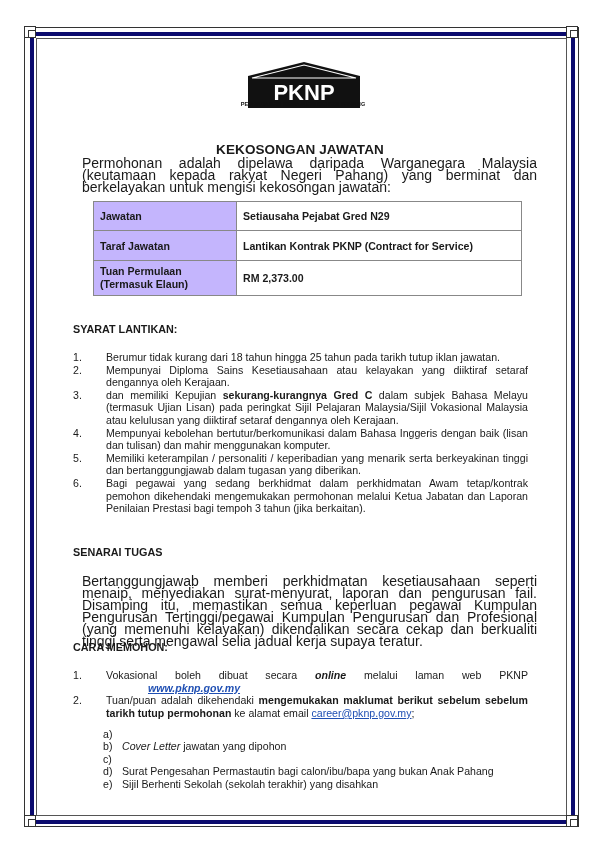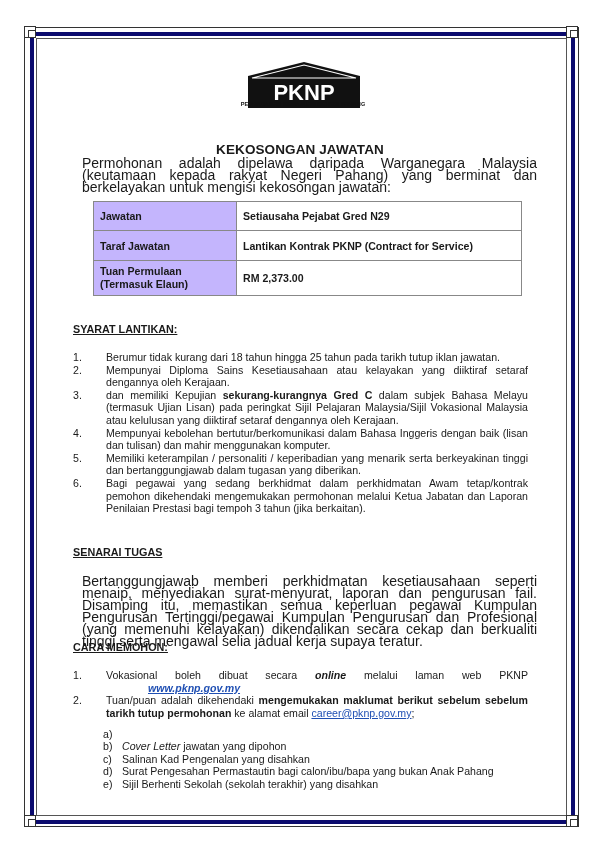--- a/index.html
+++ b/index.html
@@ -37,21 +37,21 @@
   .intro { top:157px; }
 
   table.info { position:absolute; left:93px; top:201px; width:429px; border-collapse:collapse;
     font-size:10.6px; font-weight:bold; }
   table.info td { border:1px solid #888; padding:0 6px; vertical-align:middle; }
   table.info td.k { background:#c4b5fd; width:130px; }
   table.info tr.r1 td { height:28px; }
   table.info tr.r2 td { height:29px; }
   table.info tr.r3 td { height:34px; line-height:13px; }
 
-  .heading { position:absolute; left:73px; font-weight:bold; font-size:10.8px; text-decoration:underline; }
+  .heading { position:absolute; left:73px; font-weight:bold; font-size:10.8px; }
   .h1 { top:323px; }
   .h2 { top:546px; }
   .h3 { top:641px; }
 
   .list { position:absolute; left:73px; width:455px; font-size:10.6px; line-height:12.6px; }
   .list .item { display:flex; }
   .list .num { width:33px; flex:0 0 33px; }
   .list .txt { flex:1; text-align:justify; }
   .req { top:351px; }
   .how { top:669px; }
@@ -151,21 +151,20 @@
 <div class="docs">
   <div class="item">
     <span class="num">a)</span>
   </div>
   <div class="item">
     <span class="num">b)</span>
     <span><i>Cover Letter</i><span> jawatan yang dipohon</span></span>
   </div>
   <div class="item">
     <span class="num">c)</span>
-    <span>Salinan Kad Pengenalan yang disahkan</span>
   </div>
   <div class="item">
     <span class="num">d)</span>
     <span>Surat Pengesahan Permastautin bagi calon/ibu/bapa yang bukan Anak Pahang</span>
   </div>
   <div class="item">
     <span class="num">e)</span>
     <span>Sijil Berhenti Sekolah (sekolah terakhir) yang disahkan</span>
   </div>
 </div>

